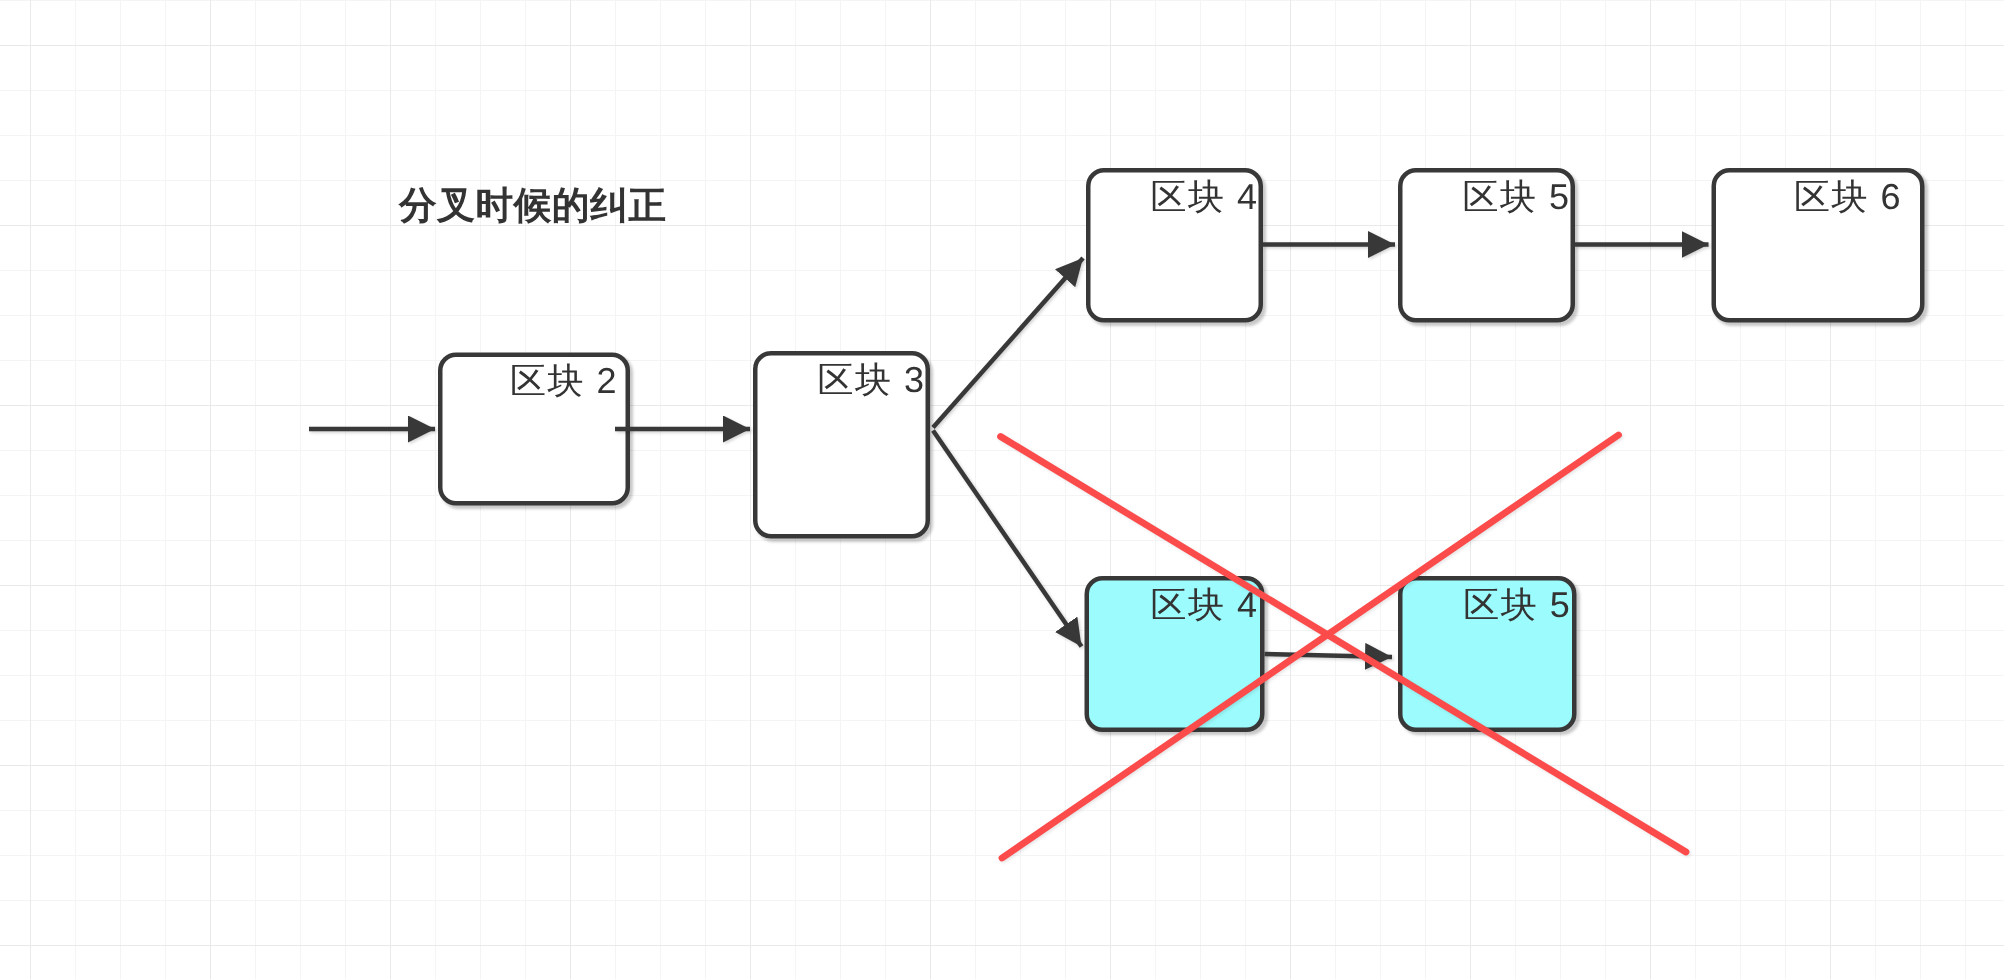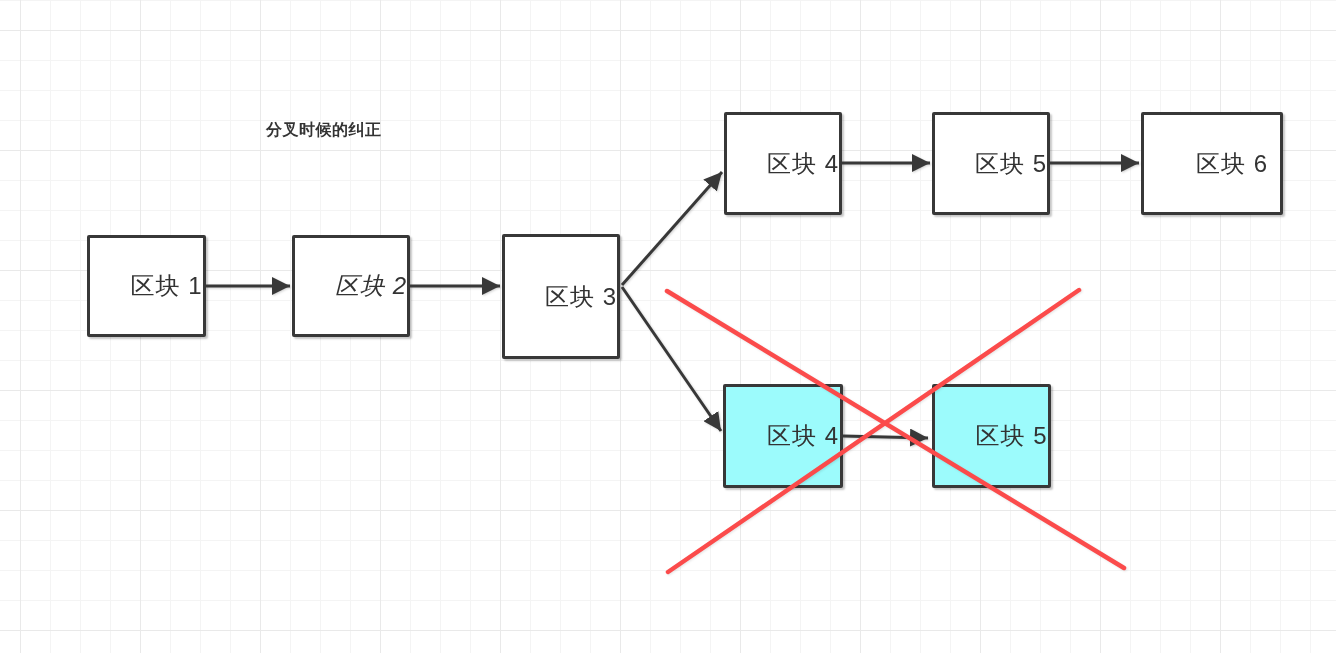--- a/index.html
+++ b/index.html
@@ -20,36 +20,35 @@
       linear-gradient(to bottom, #e9e9e9 1px, transparent 1px),
       linear-gradient(to right, #f4f4f4 1px, transparent 1px),
       linear-gradient(to bottom, #f4f4f4 1px, transparent 1px);
     background-size: 120px 120px, 120px 120px, 30px 30px, 30px 30px;
     background-position: 20px 0, 0 30px, 20px 0, 0 0;
   }
   .diagram-title {
     position: absolute;
     left: 266px;
     top: 120px;
-    font-size: 16px;
+    font-size: 25px;
     font-weight: 700;
     color: #333333;
     letter-spacing: 0.5px;
     white-space: nowrap;
     z-index: 1;
   }
   .block {
     position: absolute;
     box-sizing: border-box;
     background: #ffffff;
     border: 3px solid #383838;
-    border-radius: 2px;
+    border-radius: 12px;
     box-shadow: 2px 2px 2px rgba(0,0,0,0.22);
     display: flex;
-    align-items: center;
     justify-content: center;
     z-index: 1;
     padding-left: 40px;
   }
   .block .label {
     font-size: 24px;
     color: #333333;
     letter-spacing: 1px;
     white-space: nowrap;
   }
@@ -93,24 +92,21 @@
     <line x1="843" y1="436" x2="928" y2="438" stroke="#383838" stroke-width="3" marker-end="url(#ah)"></line>
   </svg>
 
   <svg class="cross-layer" width="1336" height="653" viewBox="0 0 1336 653">
     <line x1="667" y1="291" x2="1124" y2="568" stroke="#fb4b4b" stroke-width="4.5" stroke-linecap="round"></line>
     <line x1="668" y1="572" x2="1079" y2="290" stroke="#fb4b4b" stroke-width="4.5" stroke-linecap="round"></line>
   </svg>
 
   <div class="diagram-title">分叉时候的纠正</div>
 
-  <div class="block" style="left:87px;  top:235px; width:119px; height:102px;">
-    <span class="label">区块 1</span>
-  </div>
-  <div class="block" style="left:292px; top:235px; width:118px; height:102px;font-style:italic;">
+  <div class="block" style="left:292px; top:235px; width:128px; height:102px;">
     <span class="label">区块 2</span>
   </div>
   <div class="block" style="left:502px; top:234px; width:118px; height:125px;">
     <span class="label">区块 3</span>
   </div>
   <div class="block" style="left:724px; top:112px; width:118px; height:103px;">
     <span class="label">区块 4</span>
   </div>
   <div class="block" style="left:932px; top:112px; width:118px; height:103px;">
     <span class="label">区块 5</span>

